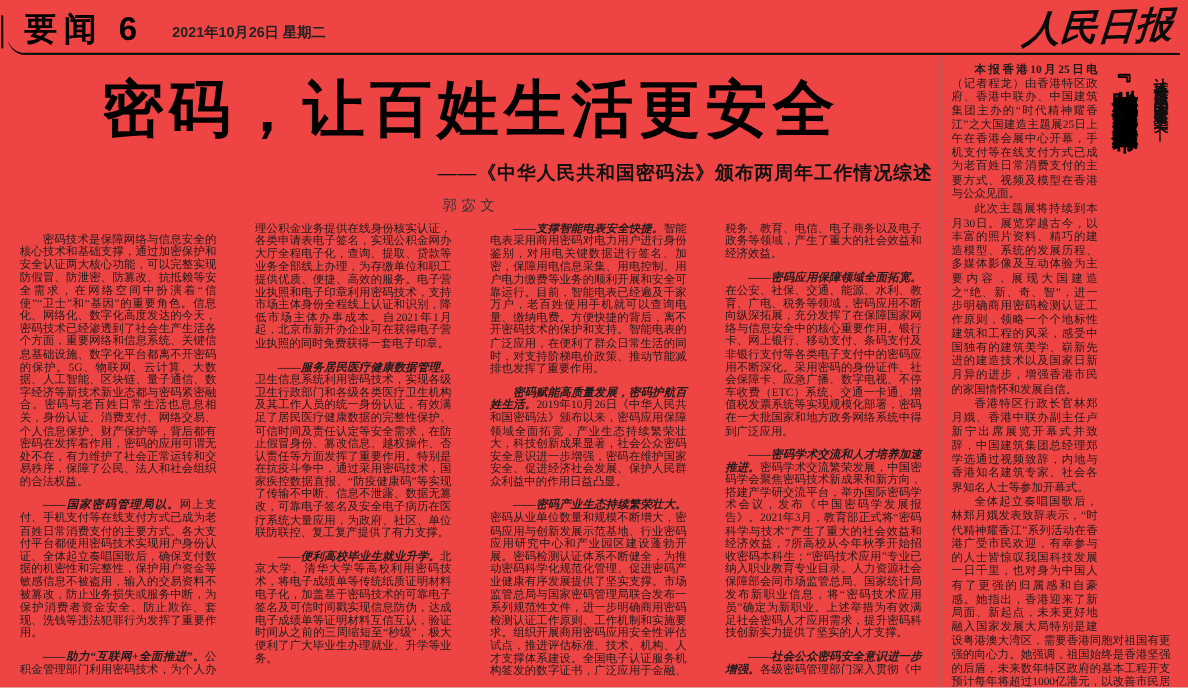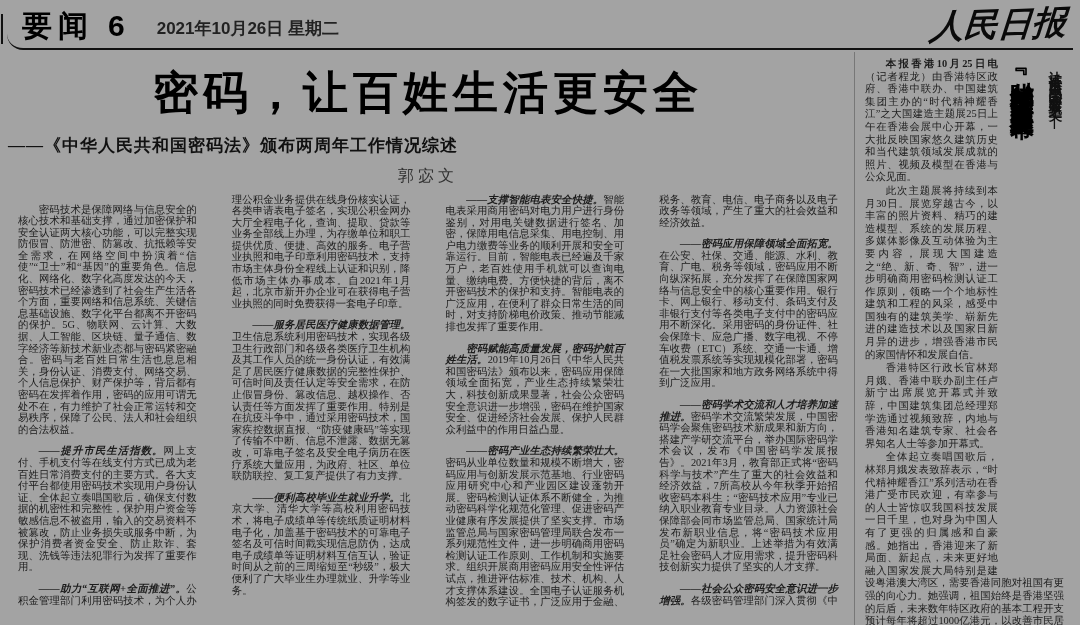--- a/index.html
+++ b/index.html
@@ -1,40 +1,40 @@
 <!DOCTYPE html>
 <html><head>
 <meta charset="utf-8">
 <style>
   html,body{margin:0;padding:0;background:#e8e8e4;}
-  .page{position:relative;width:1080px;height:625px;background:#a3a3a3;overflow:hidden;
+  .page{position:relative;width:1080px;height:625px;background:#ef4444;overflow:hidden;
         font-family:"Liberation Serif","DejaVu Serif",serif;color:#1c1c1c;}
   
   .header{position:absolute;left:0;top:0;width:1080px;height:50px;}
   .header-rule{position:absolute;left:7px;top:10px;width:1066px;height:38px;
 ardie     border-left:2.5px solid #111;border-bottom:2.5px solid #111;border-bottom-left-radius:16px;}
   .header-rule2{position:absolute;left:1px;top:14px;width:0;height:30px;border-left:2px solid #111;}
   .header-left{position:absolute;left:22px;top:6px;display:flex;align-items:baseline;gap:14px;}
   .section-title{font-family:"Liberation Sans","DejaVu Sans",sans-serif;font-weight:bold;
         font-size:30px;letter-spacing:6px;color:#000;}
   .page-number{font-family:"Liberation Sans","DejaVu Sans",sans-serif;font-weight:bold;font-size:30px;color:#000;}
-  .page-date{font-family:"Liberation Sans","DejaVu Sans",sans-serif;font-weight:bold;font-size:17px;color:#222;
+  .page-date{font-family:"Liberation Sans","DejaVu Sans",sans-serif;font-weight:bold;font-size:13px;color:#222;
         position:relative;top:-2px;margin-left:18px;text-align:center;}
   .masthead{position:absolute;right:14px;top:2px;font-size:34px;font-weight:bold;font-style:italic;
         font-family:"DejaVu Serif","Liberation Serif",serif;transform:skewX(-6deg) rotate(-2deg);color:#0a0a0a;}
   
   .content{position:absolute;left:0;top:52px;width:1080px;height:573px;display:flex;}
   .main-article{width:852px;padding:0 4px 0 8px;box-sizing:border-box;overflow:hidden;}
   .side-article{width:216px;border-left:1px solid #777;padding:6px 6px 0 10px;box-sizing:border-box;
         margin-left:2px;overflow:hidden;}
   
   .main-headline{margin:16px 0 16px 0;text-align:center;font-family:"Liberation Sans","DejaVu Sans",sans-serif;
-        font-weight:bold;font-size:45px;letter-spacing:5px;color:#000;line-height:1.1;}
-  .main-subtitle{margin:12px 0 0 0;text-align:left;font-weight:bold;font-size:17px;letter-spacing:1px;color:#111;}
-  .main-author{margin:9px 0 7px 0;text-align:center;font-size:16px;color:#333;letter-spacing:4px;}
+        font-weight:bold;font-size:56px;letter-spacing:5px;color:#000;line-height:1.1;}
+  .main-subtitle{margin:12px 0 0 0;text-align:right;font-weight:bold;font-size:17px;letter-spacing:1px;color:#111;}
+  .main-author{margin:9px 0 7px 0;text-align:center;font-size:13px;color:#333;letter-spacing:4px;}
   
   .columns{height:417px;column-count:4;column-gap:15px;column-fill:auto;overflow:hidden;
         font-size:10.4px;line-height:11.6px;text-align:justify;}
   .columns p{margin:10px;text-indent:2em;}
   .main-article .lead{font-weight:bold;font-style:italic;}
   
   .hk-head-block{float:right;height:508px;margin:2px 0 6px 8px;writing-mode:vertical-rl;
         display:flex;flex-direction:column;}
   .side-kicker{font-family:"Liberation Sans","DejaVu Sans",sans-serif;font-weight:bold;font-size:13.5px;
         letter-spacing:3px;margin-left:8px;color:#111;}
@@ -63,21 +63,21 @@
   <div class="content">
 
     <section class="main-article">
       <h1 class="main-headline">密码，让百姓生活更安全</h1>
       <div class="main-subtitle">——《中华人民共和国密码法》颁布两周年工作情况综述</div>
       <div class="main-author">郭宓文</div>
       <div class="columns">
 
           <p><span class="lead"></span><span>密码技术是保障网络与信息安全的核心技术和基础支撑，通过加密保护和安全认证两大核心功能，可以完整实现防假冒、防泄密、防篡改、抗抵赖等安全需求，在网络空间中扮演着“信使”“卫士”和“基因”的重要角色。信息化、网络化、数字化高度发达的今天，密码技术已经渗透到了社会生产生活各个方面，重要网络和信息系统、关键信息基础设施、数字化平台都离不开密码的保护。5G、物联网、云计算、大数据、人工智能、区块链、量子通信、数字经济等新技术新业态都与密码紧密融合。密码与老百姓日常生活也息息相关，身份认证、消费支付、网络交易、个人信息保护、财产保护等，背后都有密码在发挥着作用，密码的应用可谓无处不在，有力维护了社会正常运转和交易秩序，保障了公民、法人和社会组织的合法权益。</span></p>
 
-          <p><span class="lead">——提升市民生活指数。</span><span>网上支付、手机支付等在线支付方式已成为老百姓日常消费支付的主要方式。各大支付平台都使用密码技术实现用户身份认证、全体起立奏唱国歌后，确保支付数据的机密性和完整性，保护用户资金等敏感信息不被盗用，输入的交易资料不被篡改，防止业务损失或服务中断，为保护消费者资金安全、防止欺诈、套现、洗钱等违法犯罪行为发挥了重要作用。</span></p>
+          <p><span class="lead">——国家密码管理局以。</span><span>网上支付、手机支付等在线支付方式已成为老百姓日常消费支付的主要方式。各大支付平台都使用密码技术实现用户身份认证、全体起立奏唱国歌后，确保支付数据的机密性和完整性，保护用户资金等敏感信息不被盗用，输入的交易资料不被篡改，防止业务损失或服务中断，为保护消费者资金安全、防止欺诈、套现、洗钱等违法犯罪行为发挥了重要作用。</span></p>
 
           <p><span class="lead">——助力“互联网+全面推进”。</span><span>公积金管理部门利用密码技术，为个人办理公积金业务提供在线身份核实认证，各类申请表电子签名，实现公积金网办大厅全程电子化，查询、提取、贷款等业务全部线上办理，为存缴单位和职工提供优质、便捷、高效的服务。电子营业执照和电子印章利用密码技术，支持市场主体身份全程线上认证和识别，降低市场主体办事成本。自2021年1月起，北京市新开办企业可在获得电子营业执照的同时免费获得一套电子印章。</span></p>
 
           <p><span class="lead">——服务居民医疗健康数据管理。</span><span>卫生信息系统利用密码技术，实现各级卫生行政部门和各级各类医疗卫生机构及其工作人员的统一身份认证，有效满足了居民医疗健康数据的完整性保护、可信时间及责任认定等安全需求，在防止假冒身份、篡改信息、越权操作、否认责任等方面发挥了重要作用。特别是在抗疫斗争中，通过采用密码技术，国家疾控数据直报、“防疫健康码”等实现了传输不中断、信息不泄露、数据无篡改，可靠电子签名及安全电子病历在医疗系统大量应用，为政府、社区、单位联防联控、复工复产提供了有力支撑。</span></p>
 
           <p><span class="lead">——便利高校毕业生就业升学。</span><span>北京大学、清华大学等高校利用密码技术，将电子成绩单等传统纸质证明材料电子化，加盖基于密码技术的可靠电子签名及可信时间戳实现信息防伪，达成电子成绩单等证明材料互信互认，验证时间从之前的三周缩短至“秒级”，极大便利了广大毕业生办理就业、升学等业务。</span></p>
 
           <p><span class="lead">——支撑智能电表安全快捷。</span><span>智能电表采用商用密码对电力用户进行身份鉴别，对用电关键数据进行签名、加密，保障用电信息采集、用电控制、用户电力缴费等业务的顺利开展和安全可靠运行。目前，智能电表已经遍及千家万户，老百姓使用手机就可以查询电量、缴纳电费。方便快捷的背后，离不开密码技术的保护和支持。智能电表的广泛应用，在便利了群众日常生活的同时，对支持阶梯电价政策、推动节能减排也发挥了重要作用。</span></p>
 
           <p><span class="lead">密码赋能高质量发展，密码护航百姓生活。</span><span>2019年10月26日《中华人民共和国密码法》颁布以来，密码应用保障领域全面拓宽，产业生态持续繁荣壮大，科技创新成果显著，社会公众密码安全意识进一步增强，密码在维护国家安全、促进经济社会发展、保护人民群众利益中的作用日益凸显。</span></p>
@@ -93,21 +93,21 @@
         </div>
     </section>
 
     <aside class="side-article">
       <div class="hk-head-block">
         <div class="side-kicker">让香港市民感受国家建筑之美——</div>
         <div class="side-headline">『时代精神耀香江』之大国建造主题展开幕</div>
       </div>
       <div class="hk-body">
 
-          <p><span class="lead">本报香港10月25日电</span><span>（记者程龙）由香港特区政府、香港中联办、中国建筑集团主办的“时代精神耀香江”之大国建造主题展25日上午在香港会展中心开幕，一大批反映国家悠久建筑历史和当代建筑领域发展成就的照片、视频及模型在香港与公众见面。</span></p>
+          <p><span class="lead">本报香港10月25日电</span><span>（记者程龙）由香港特区政府、香港中联办、中国建筑集团主办的“时代精神耀香江”之大国建造主题展25日上午在香港会展中心开幕，手机支付等在线支付方式已成为老百姓日常消费支付的主要方式、视频及模型在香港与公众见面。</span></p>
 
           <p><span class="lead"></span><span>此次主题展将持续到本月30日。展览穿越古今，以丰富的照片资料、精巧的建造模型、系统的发展历程、多媒体影像及互动体验为主要内容，展现大国建造之“绝、新、奇、智”，进一步明确商用密码检测认证工作原则，领略一个个地标性建筑和工程的风采，感受中国独有的建筑美学、崭新先进的建造技术以及国家日新月异的进步，增强香港市民的家国情怀和发展自信。</span></p>
 
           <p><span class="lead"></span><span>香港特区行政长官林郑月娥、香港中联办副主任卢新宁出席展览开幕式并致辞，中国建筑集团总经理郑学选通过视频致辞，内地与香港知名建筑专家、社会各界知名人士等参加开幕式。</span></p>
 
           <p><span class="lead"></span><span>全体起立奏唱国歌后，林郑月娥发表致辞表示，“时代精神耀香江”系列活动在香港广受市民欢迎，有幸参与的人士皆惊叹我国科技发展一日千里，也对身为中国人有了更强的归属感和自豪感。她指出，香港迎来了新局面、新起点，未来更好地融入国家发展大局特别是建设粤港澳大湾区，需要香港同胞对祖国有更强的向心力。她强调，祖国始终是香港坚强的后盾，未来数年特区政府的基本工程开支预计每年将超过1000亿港元，以改善市民居住环境，提升市民生活指数，建设宜居宜业宜游的香港。</span></p>
         </div>
     </aside>
 
   </div>

